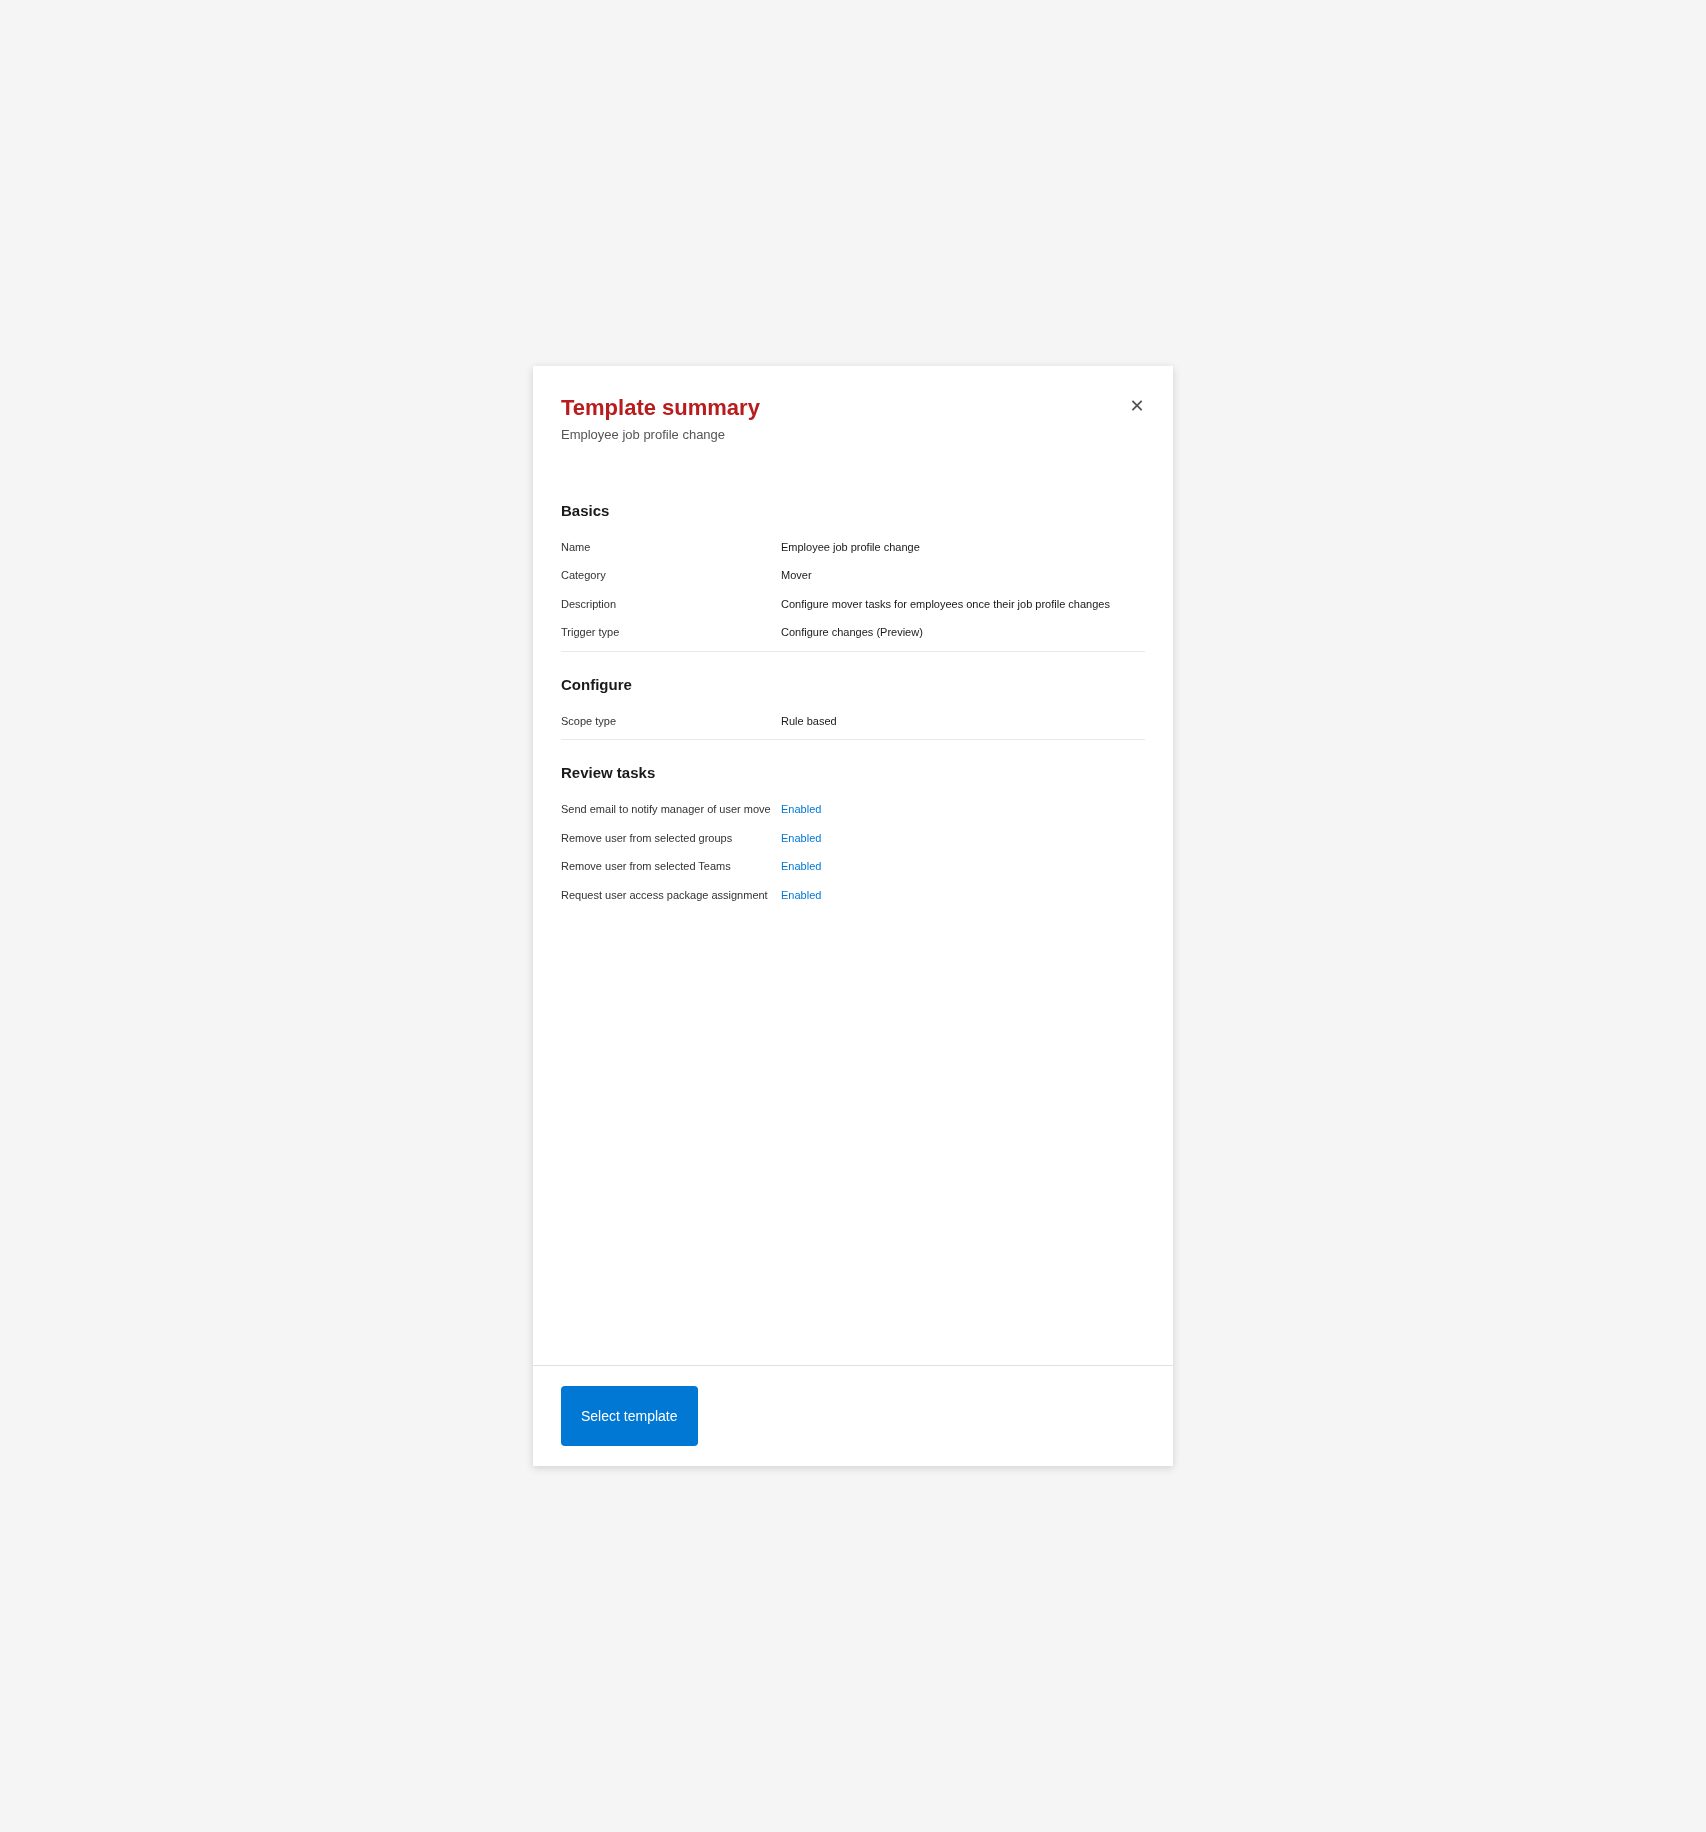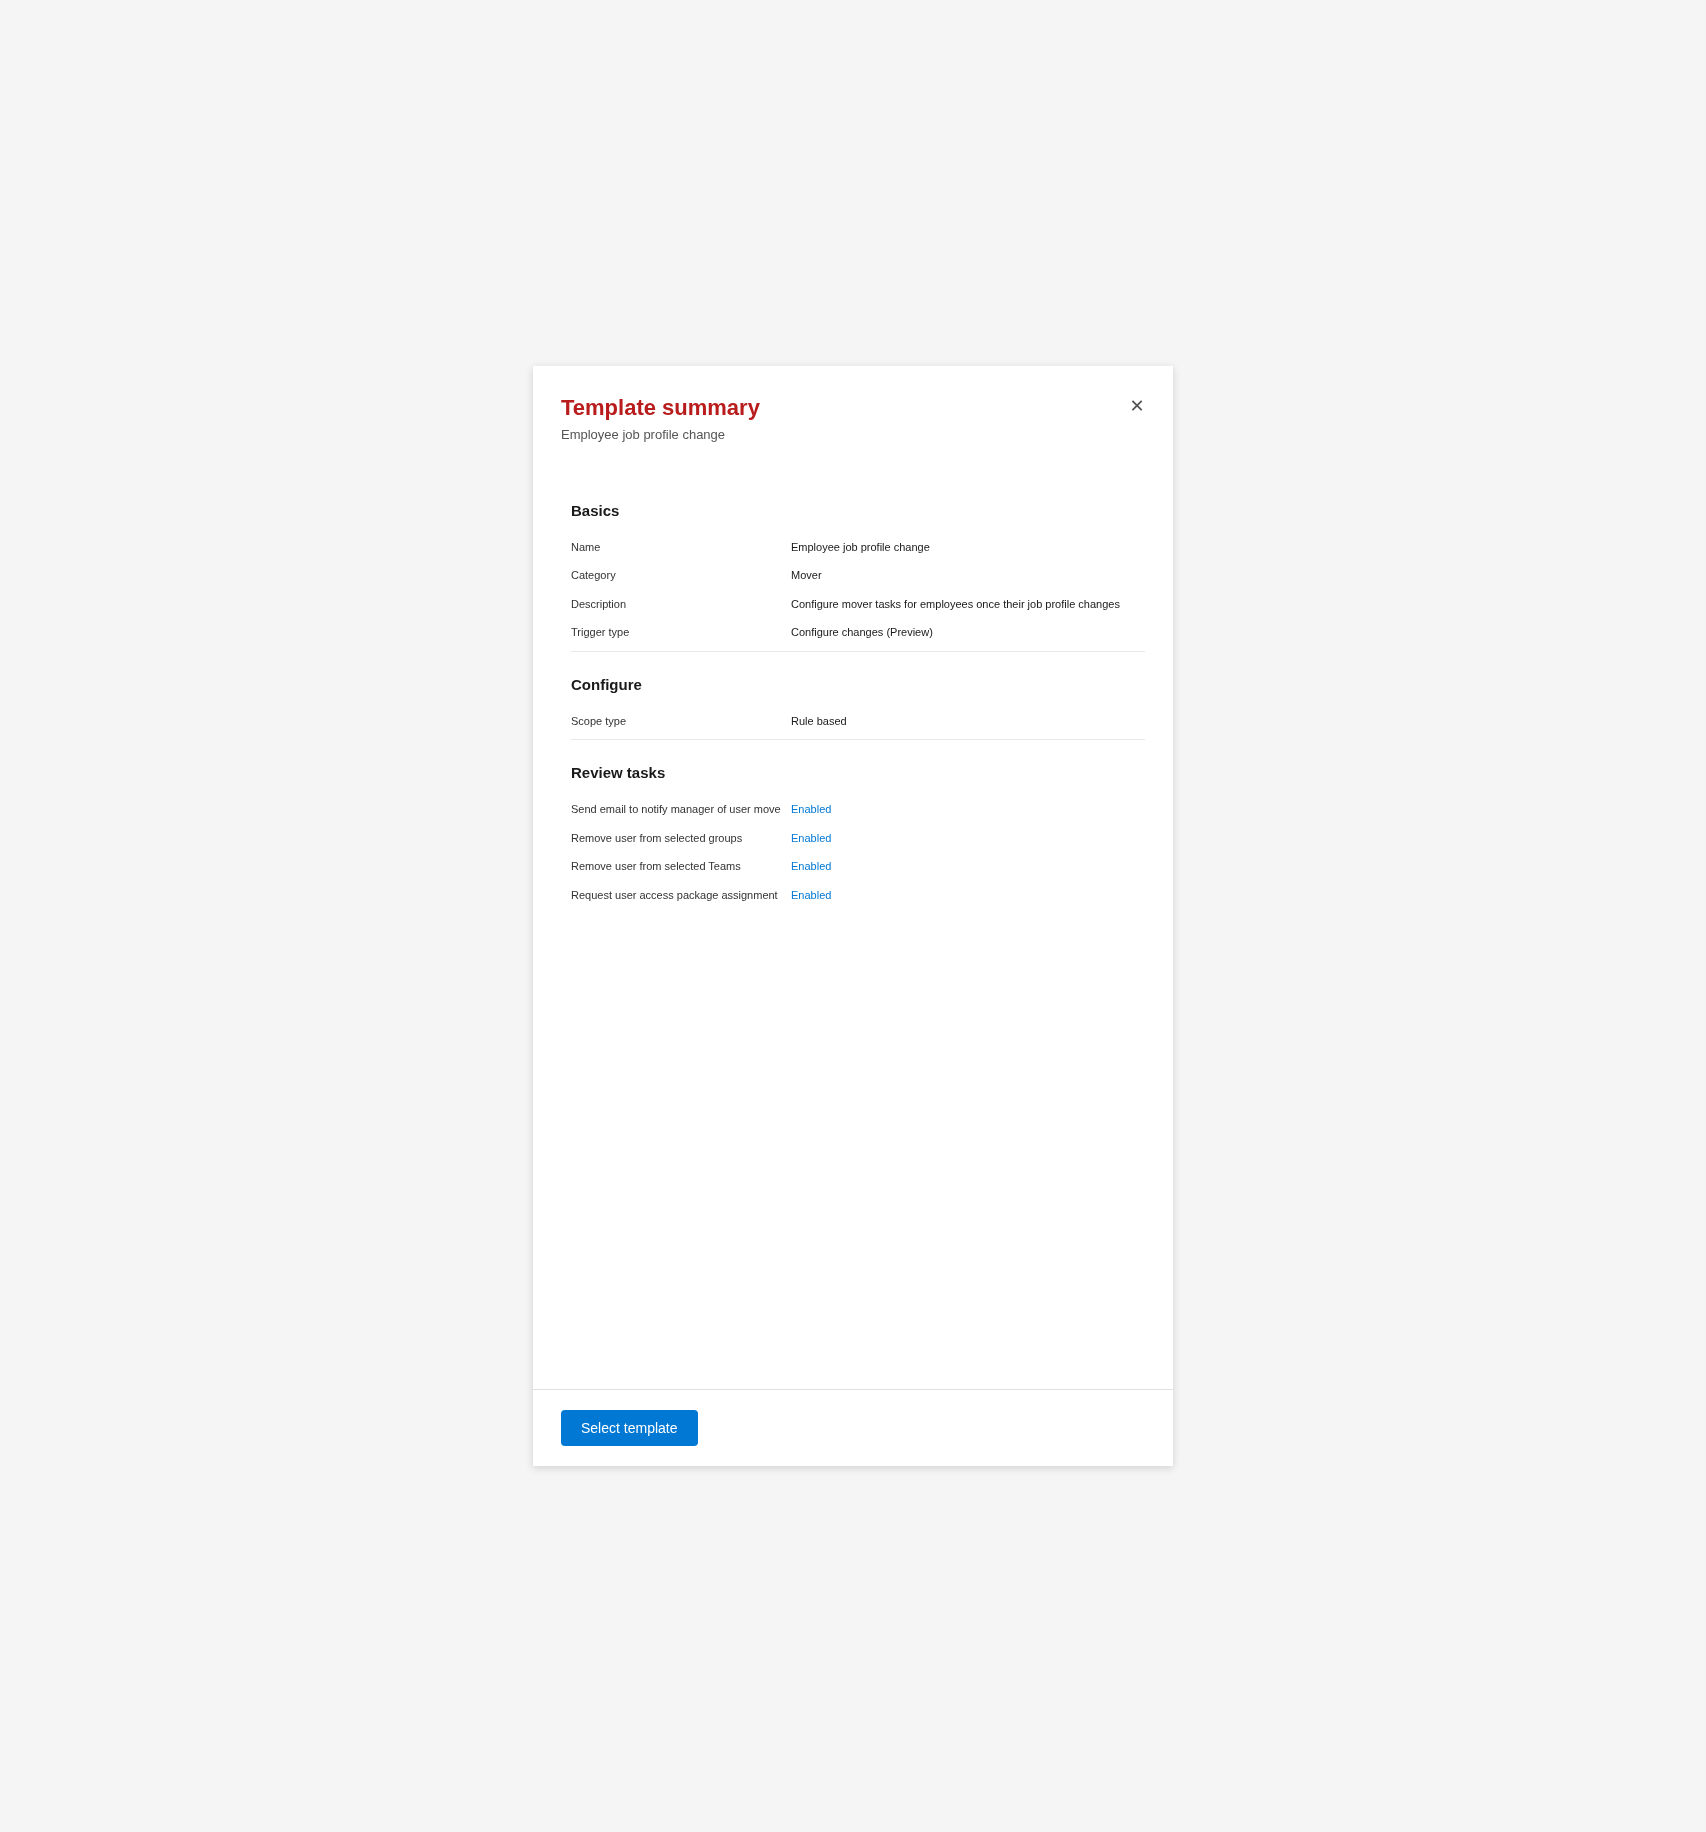--- a/index.html
+++ b/index.html
@@ -60,21 +60,20 @@
       justify-content: center;
       font-size: 18px;
       color: #555;
       border-radius: 4px;
     }
 
     .panel-content {
       padding: 16px 28px 80px 28px;
       flex: 1;
       overflow-y: auto;
-      margin-left: 10px;
     }
 
     .section-title {
       font-size: 15px;
       font-weight: 700;
       color: #1a1a1a;
       margin-top: 24px;
       margin-bottom: 14px;
     }
 
@@ -116,21 +115,21 @@
       padding: 20px 28px;
       display: flex;
       align-items: center;
     }
 
     .select-template-btn {
       background: #0078d4;
       color: #ffffff;
       border: none;
       border-radius: 4px;
-      padding: 10px 20px;
+      padding: 22px 20px;
       font-size: 14px;
       font-weight: 500;
       cursor: pointer;
       font-family: 'Segoe UI', sans-serif;
     }
   </style>
 </head>
 <body>
 
 <div class="panel">

